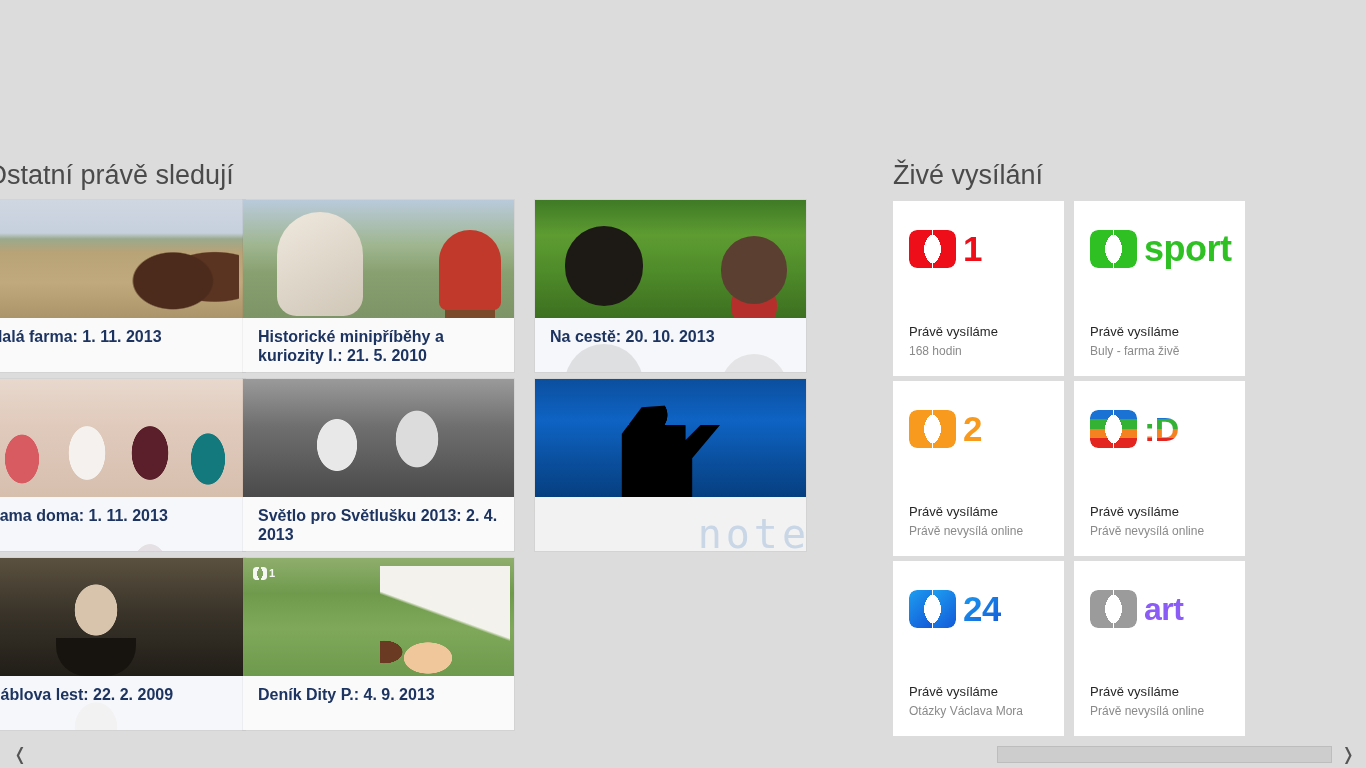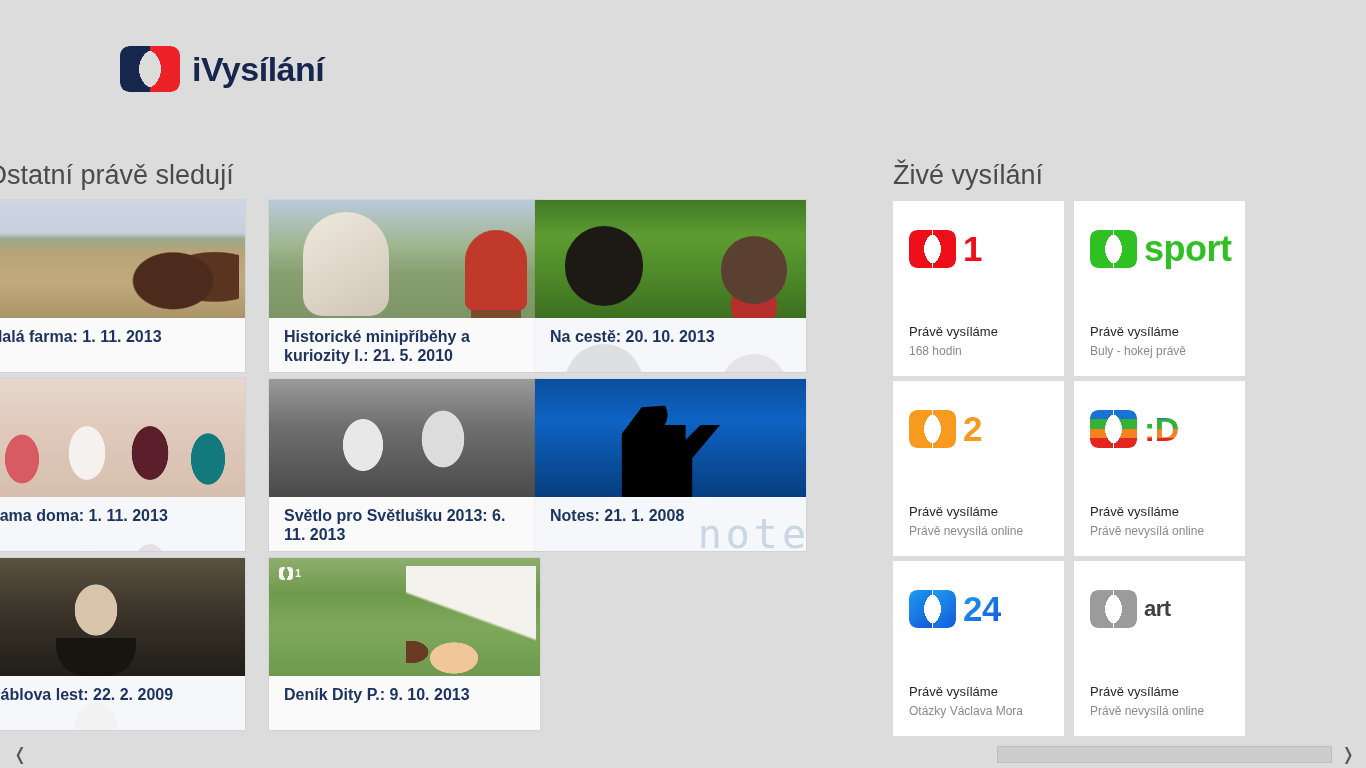--- a/index.html
+++ b/index.html
@@ -54,21 +54,21 @@
     font-size: 16px; font-weight: bold; color: #1d3461; line-height: 19px;
     background: rgba(250,250,252,0.88);
   }
   .vtile.translucent .cap { background: rgba(246,248,252,0.78); }
   .vtile.translucent .capbleed {
     position: absolute; left: 0; top: 118px; width: 271px; height: 54px;
     overflow: hidden; opacity: .5;
   }
 
   
-  .c0 { left: 0; }   .c1 { left: 295px; } .c2 { left: 561px; }
+  .c0 { left: 0; }   .c1 { left: 269px; } .c2 { left: 561px; }
   .r0 { top: 0; }    .r1 { top: 179px; }  .r2 { top: 358px; }
 
   
   .img-farm {
     background:
       linear-gradient(#cfd7e2 0%, #c6d0dd 28%, #9aa98c 33%, #b8a377 44%, #c0aa7d 70%, #ab9469 100%);
   }
   .img-farm::after {
     content:""; position:absolute; right:6px; bottom:6px; width:110px; height:78px;
     background: radial-gradient(ellipse at 40% 60%, #4c2b1c 0 42%, transparent 44%),
@@ -184,49 +184,40 @@
   .ch-ct1 i { background: #ee0e19; } .ch-ct1 .chtext { color: #ee0e19; }
   .ch-sport i { background: #2fc124; } .ch-sport .chtext { color: #2fc124; font-size: 36px; }
   .ch-ct2 i { background: #f79a1e; } .ch-ct2 .chtext { color: #f79a1e; }
   .ch-d i { background: linear-gradient(to bottom,#1a73d4 0 25%, #34b233 25% 50%, #f58220 50% 75%, #e3261f 75% 100%); }
   .ch-d .chtext { font-size: 34px;
     background: linear-gradient(to bottom,#1a73d4 0 25%, #34b233 25% 50%, #f58220 50% 75%, #e3261f 75% 100%);
     -webkit-background-clip: text; background-clip: text; color: transparent; }
   .ch-24 i { background: linear-gradient(135deg,#1d9ef0 0%, #1358d8 100%); }
   .ch-24 .chtext { background: linear-gradient(135deg,#1d9ef0 0%, #1358d8 100%);
     -webkit-background-clip: text; background-clip: text; color: transparent; }
-  .ch-art i { background: #9b9b9b; } .ch-art .chtext { color: #404040; font-size: 22px; }
+  .ch-art i { background: #9b9b9b; } .ch-art .chtext { color: #8b5cf6; font-size: 32px; }
 
   
   #scrollbar { position: absolute; left: 0; bottom: 0; width: 1366px; height: 28px; background: #dcdcdc; }
   #sb-left, #sb-right {
     position: absolute; top: 0; width: 28px; height: 28px;
     display: flex; align-items: center; justify-content: center;
     font-size: 17px; color: #555; font-family: "DejaVu Sans", sans-serif;
   }
   #sb-left { left: 6px; }
   #sb-right { right: 4px; }
   #sb-track { position: absolute; left: 28px; right: 30px; top: 6px; height: 17px; }
   #sb-thumb { position: absolute; left: 969px; top: 0; width: 335px; height: 17px;
               background: #cdcdcd; border: 1px solid #bdbdbd; }
 </style>
 </head>
 <body>
 
 <div id="app">
 
-  <div id="header">
-    <div id="logo-wrap">
-      <div class="ctlogo">
-        <div class="ct-l"></div>
-        <div class="ct-r"></div>
-      </div>
-      <div id="app-title">iVysílání</div>
-    </div>
-  </div>
 
   <div class="section-heading" id="heading-watching">Ostatní právě sledují</div>
 
   <div id="watching-grid">
 
     <div class="vtile c0 r0">
       <div class="thumb">
           <div class="bg img-farm"></div>
         </div>
       <div class="cap">Malá farma: 1. 11. 2013</div>
@@ -256,29 +247,28 @@
       <div class="capbleed">
           <div class="bg img-sama"></div>
         </div>
       <div class="cap">Sama doma: 1. 11. 2013</div>
     </div>
 
     <div class="vtile c1 r1">
       <div class="thumb">
           <div class="bg img-svetlo"></div>
         </div>
-      <div class="cap">Světlo pro Světlušku 2013: 6. 11. 2013</div>
+      <div class="cap">Světlo pro Světlušku 2013: 2. 4. 2013</div>
     </div>
 
     <div class="vtile c2 r1 translucent">
       <div class="thumb">
           <div class="bg img-notes"></div>
         </div>
       <div class="capbleed"></div>
-      <div class="cap">Notes: 21. 1. 2008</div>
       <div class="notes-bleed">note</div>
     </div>
 
     <div class="vtile c0 r2 translucent">
       <div class="thumb">
           <div class="bg img-dablova"></div>
         </div>
       <div class="capbleed">
           <div class="bg img-dablova"></div>
         </div>
@@ -289,21 +279,21 @@
       <div class="thumb">
         <div class="bg img-denik"></div>
         <div class="ct1-badge">
           <span class="mini">
               <i class="a"></i>
               <i class="b"></i>
             </span>
           <span>1</span>
         </div>
       </div>
-      <div class="cap">Deník Dity P.: 9. 10. 2013</div>
+      <div class="cap">Deník Dity P.: 4. 9. 2013</div>
     </div>
 
   </div>
 
   <div class="section-heading" id="heading-live">Živé vysílání</div>
 
   <div id="live-grid">
 
     <div class="ltile lc0 lr0">
       <div class="logo-area">
@@ -326,21 +316,21 @@
         <div class="chlogo ch-sport">
           <span class="chmark">
               <i class="a"></i>
               <i class="b"></i>
             </span>
           <span class="chtext">sport</span>
         </div>
       </div>
       <div class="meta">
         <div class="now">Právě vysíláme</div>
-        <div class="prog">Buly - hokej právě</div>
+        <div class="prog">Buly - farma živě</div>
       </div>
     </div>
 
     <div class="ltile lc0 lr1">
       <div class="logo-area">
         <div class="chlogo ch-ct2">
           <span class="chmark">
               <i class="a"></i>
               <i class="b"></i>
             </span>

